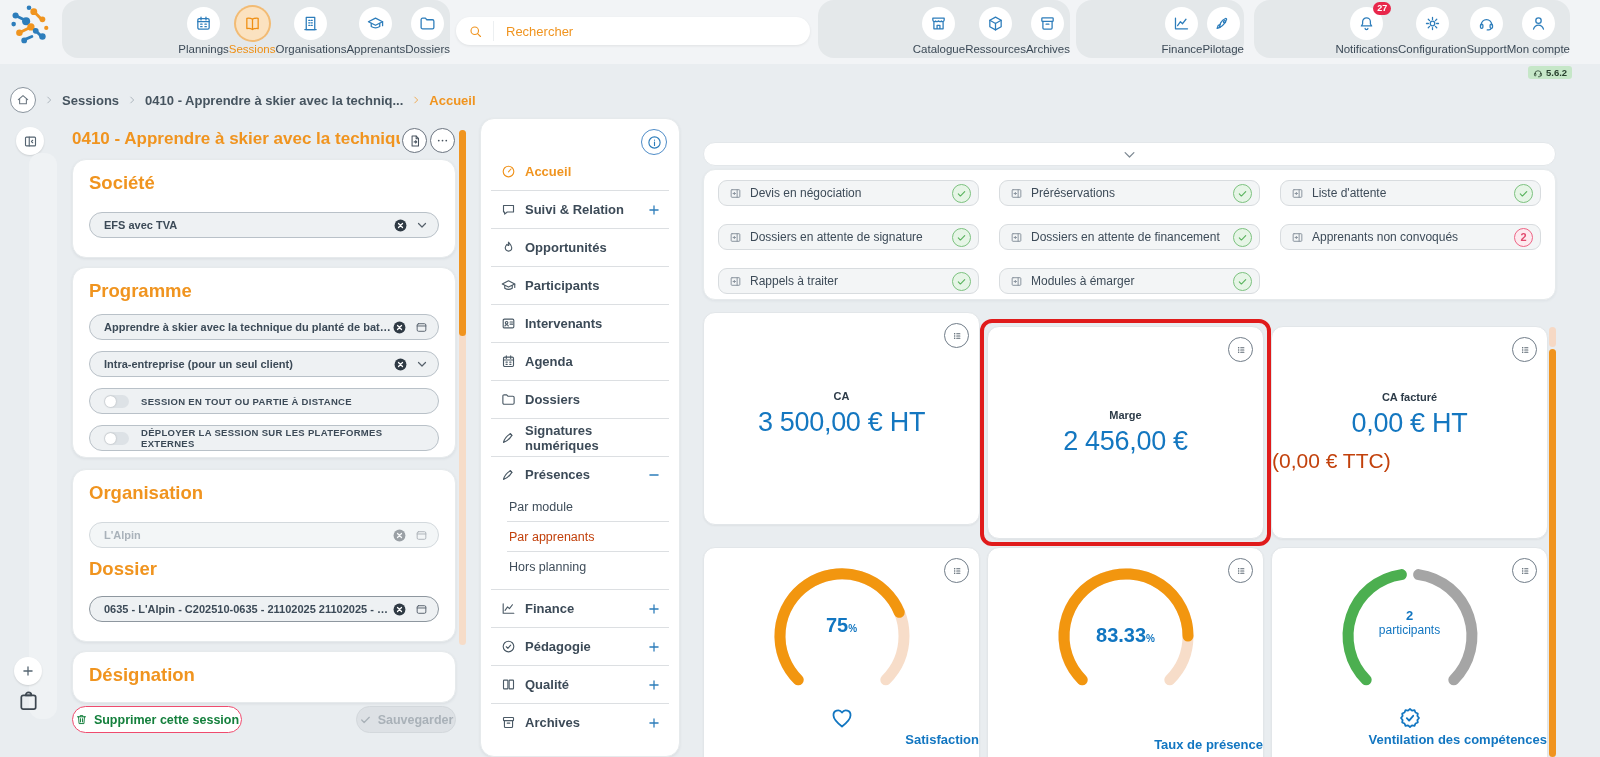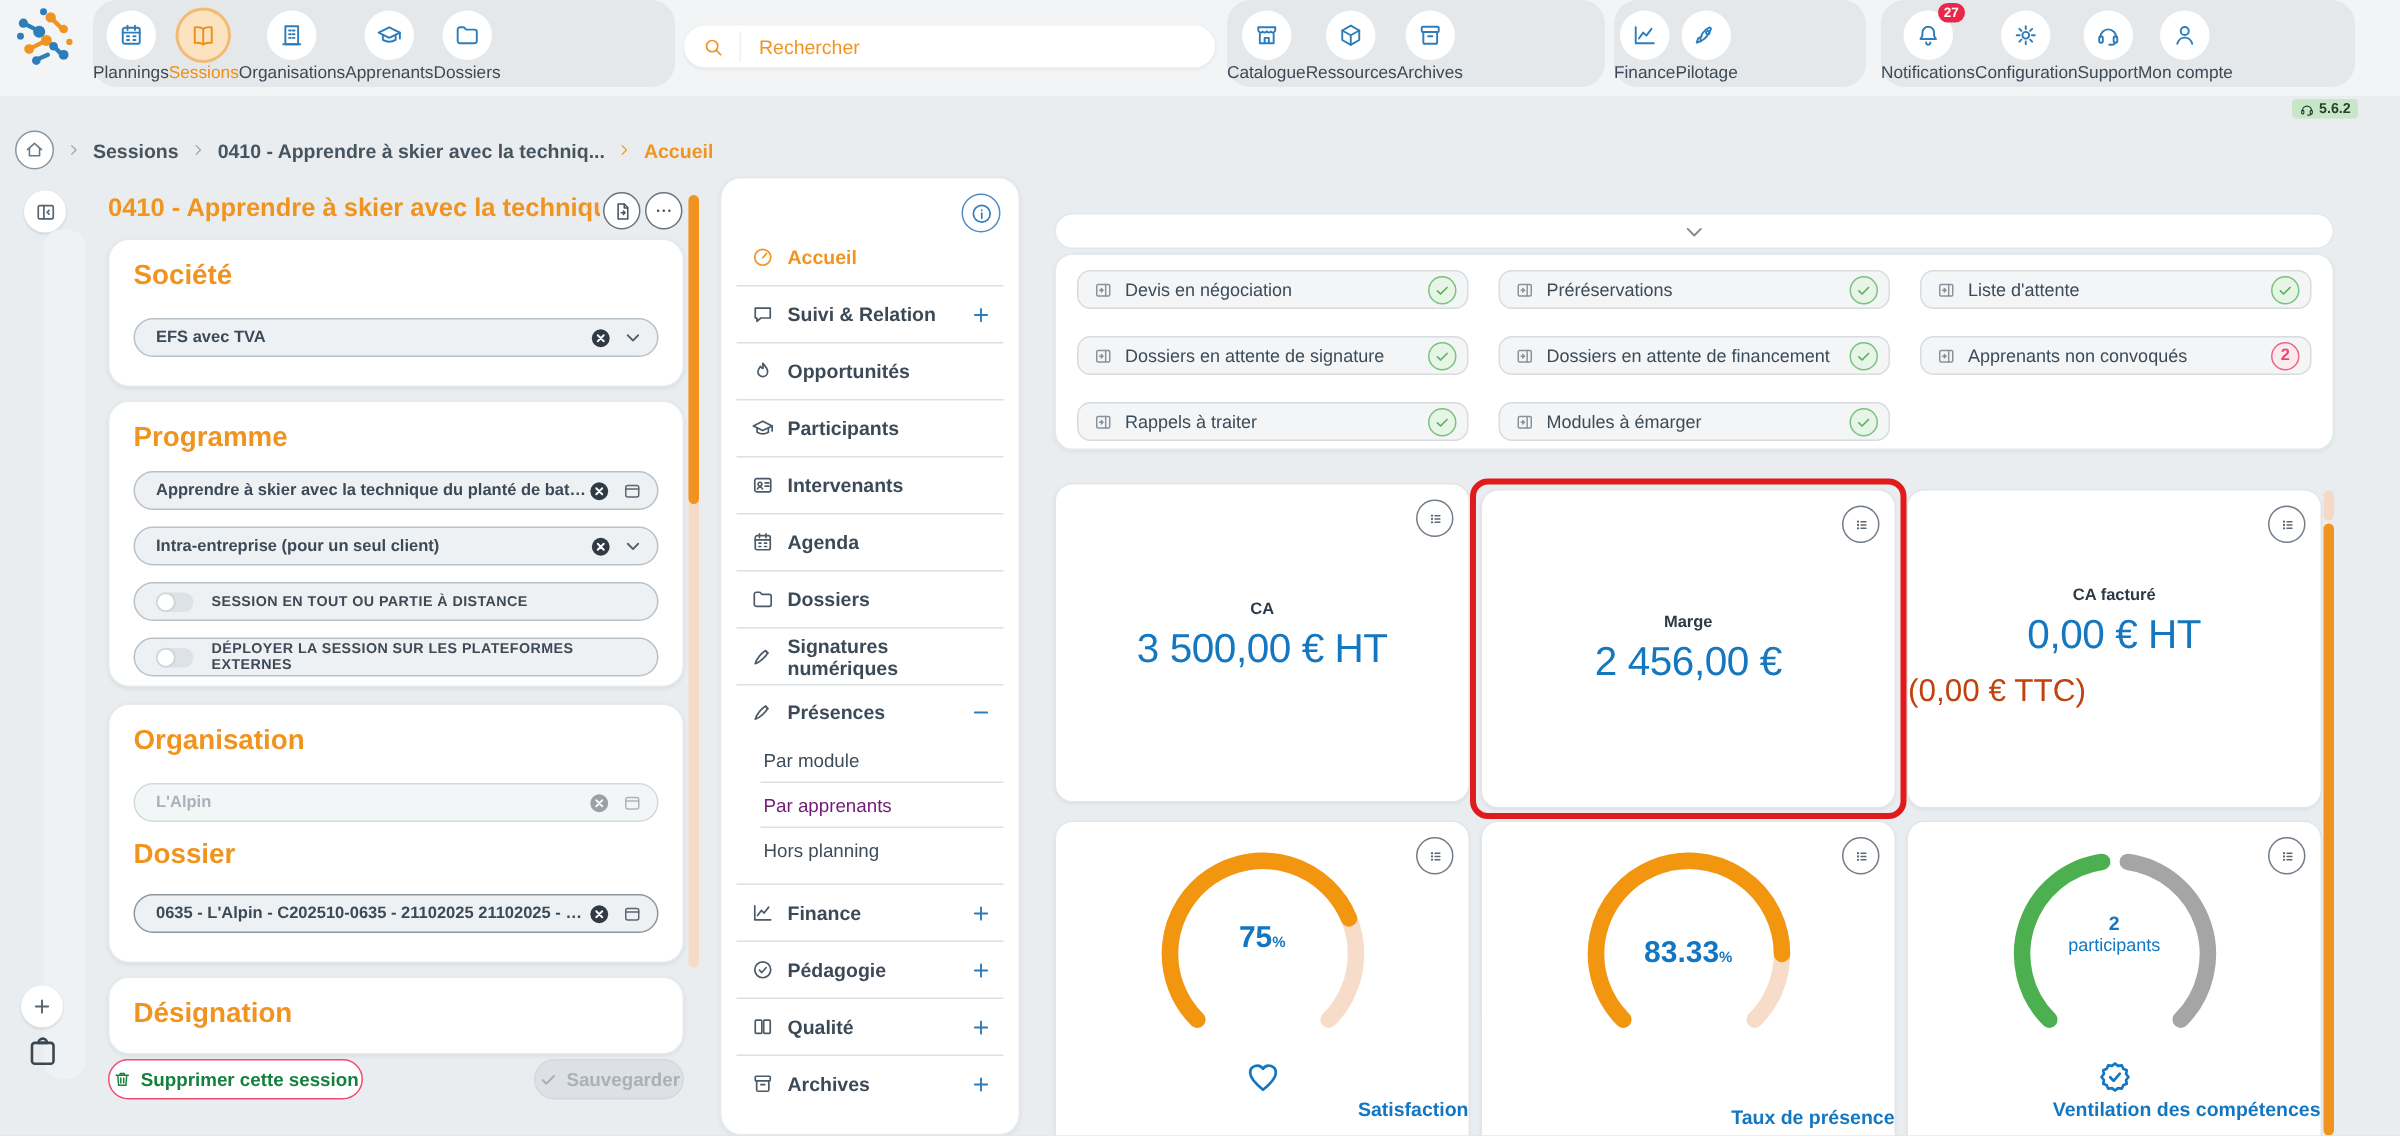--- a/index.html
+++ b/index.html
@@ -2,21 +2,21 @@
 <html><head>
 <meta charset="utf-8">
 <style>
   *{margin:0;padding:0;box-sizing:border-box}
   html,body{background:#dfe3e6}
   body{font-family:"Liberation Sans",sans-serif;color:#3c4a57}
   #app{position:relative;width:1600px;height:757px;background:#e9edf0;overflow:hidden}
   svg.ic{display:block;fill:none;stroke:currentColor;stroke-width:1.8;stroke-linecap:round;stroke-linejoin:round}
   
   .topbar{position:absolute;left:0;top:0;width:1600px;height:64px;background:#f2f4f6}
-  .navgroup{position:absolute;top:0;height:58px;background:#e4e8ea;border-radius:16px;display:flex;justify-content:flex-start;padding-top:7px}
+  .navgroup{position:absolute;top:0;height:58px;background:#e4e8ea;border-radius:16px;display:flex;justify-content:flex-end;padding-top:7px}
   .nav-item{display:flex;flex-direction:column;align-items:center;gap:3px;cursor:pointer}
   .nav-circle{width:33px;height:33px;border-radius:50%;background:#fff;display:flex;align-items:center;justify-content:center;color:#2d7dbb;position:relative}
   .nav-item.active .nav-circle{background:#fbe2c0;box-shadow:0 0 0 2px #f2bb74;color:#ef8f13}
   .nav-label{font-size:11.5px;color:#3c4a57}
   .nav-item.active .nav-label{color:#ef8f13}
   .badge{position:absolute;top:-5px;right:-8px;background:#e8274b;color:#fff;font-size:9px;font-weight:bold;border-radius:9px;padding:2px 4px;line-height:1}
   .search{position:absolute;left:456px;top:17px;width:354px;height:28px;background:#fff;border-radius:14px;display:flex;align-items:center;box-shadow:0 1px 3px rgba(0,0,0,.08);padding:0 12px;gap:10px}
   .search input{border:none;outline:none;background:transparent;font-size:13px;color:#f0941f;flex:1;border-left:1px solid #eceff1;padding-left:12px;height:20px;font-family:"Liberation Sans",sans-serif}
   .search input::placeholder{color:#f0941f;opacity:1}
   .version{position:absolute;left:1528px;top:66px;background:#c6e7c8;border-radius:3px;font-size:9.5px;font-weight:bold;color:#28402e;padding:1px 5px;display:flex;align-items:center;gap:3px}
@@ -45,21 +45,21 @@
   .footer-btn{position:absolute;top:706px;height:27px;border-radius:14px;display:flex;align-items:center;justify-content:center;gap:6px;font-size:12.5px;font-weight:bold;cursor:pointer}
   .btn-delete{left:72px;width:170px;background:#fff;border:1.5px solid #ef4b6e;color:#15803d}
   .btn-save{left:356px;width:100px;background:#dde1e5;color:#a9b1b8;border:1px solid #d3d8dc}
   
   .sidebar{position:absolute;left:480px;top:118px;width:200px;height:639px;background:#fff;border-radius:14px;border:1px solid #e6eaec;box-shadow:0 1px 3px rgba(40,50,60,.08);overflow:hidden}
   .sb-row{display:flex;align-items:center;height:37px;padding:0 18px 0 20px;gap:9px;font-size:13px;font-weight:bold;color:#3c4a57;cursor:pointer}
   .sb-row .sbi{color:#4b5a66;flex:none}
   .sb-row.active{color:#f0941f}.sb-row.active .sbi{color:#f0941f}
   .sb-row .expand{margin-left:auto;color:#2d7dbb}
   .sb-sub{display:flex;align-items:center;height:29px;padding:0 18px 0 28px;font-size:12.5px;font-weight:normal;color:#3f4d5a;cursor:pointer}
-  .sb-sub.dim{color:#701a75}
+  .sb-sub.dim{color:#c2410c}
   .divider{height:0;border-top:1px solid #dcdfe2;margin:0 10px}
   .divider.sub{margin-left:26px}
   
   .collapse-bar{position:absolute;left:703px;top:142px;width:853px;height:24px;background:#fff;border:1px solid #e3e7ea;border-radius:12px;display:flex;align-items:center;justify-content:center;color:#7d8993;cursor:pointer}
   .chips-panel{position:absolute;left:703px;top:169px;width:853px;height:131px;background:#fff;border-radius:12px;border:1px solid #e6eaec;box-shadow:0 1px 3px rgba(40,50,60,.06);padding:10px 14px;display:grid;grid-template-columns:repeat(3,1fr);grid-auto-rows:26px;gap:18px 20px;align-items:center}
   .chip{height:26px;background:#f3f5f6;border:1px solid #d8dcdf;border-radius:9px;display:flex;align-items:center;gap:8px;padding:0 7px 0 10px;font-size:12px;color:#3d4b58;cursor:pointer}
   .chip .ci{color:#88929c;flex:none}
   .chip .lab{flex:1;white-space:nowrap;overflow:hidden}
   .st-ok{width:19px;height:19px;border-radius:50%;border:1.5px solid #7cc27f;background:#e6f5e6;display:flex;align-items:center;justify-content:center;color:#58b25c;flex:none}
   .st-count{width:19px;height:19px;border-radius:50%;border:1.5px solid #ee6485;background:#fdeaef;display:flex;align-items:center;justify-content:center;color:#e24a6e;font-size:11px;font-weight:bold;flex:none}
@@ -768,21 +768,21 @@
         </svg>
       <span class="lab">Modules à émarger</span>
       <span class="st-ok">
           <svg class="ic" width="11" height="11">
             <use href="#i-check"></use>
           </svg>
         </span>
     </div>
   </div>
 
-  <div class="panelcard" style="left:703px;top:322px;width:277px;height:213px">
+  <div class="panelcard" style="left:703px;top:312px;width:277px;height:213px">
     <div class="menu-btn">
         <svg class="ic" width="14" height="14">
           <use href="#i-listmenu"></use>
         </svg>
       </div>
     <div class="kpi-label" style="top:77px">CA</div>
     <div class="kpi-value" style="top:94px">3 500,00 € HT</div>
   </div>
   <div class="panelcard" style="left:987px;top:326px;width:277px;height:213px">
     <div class="menu-btn">

